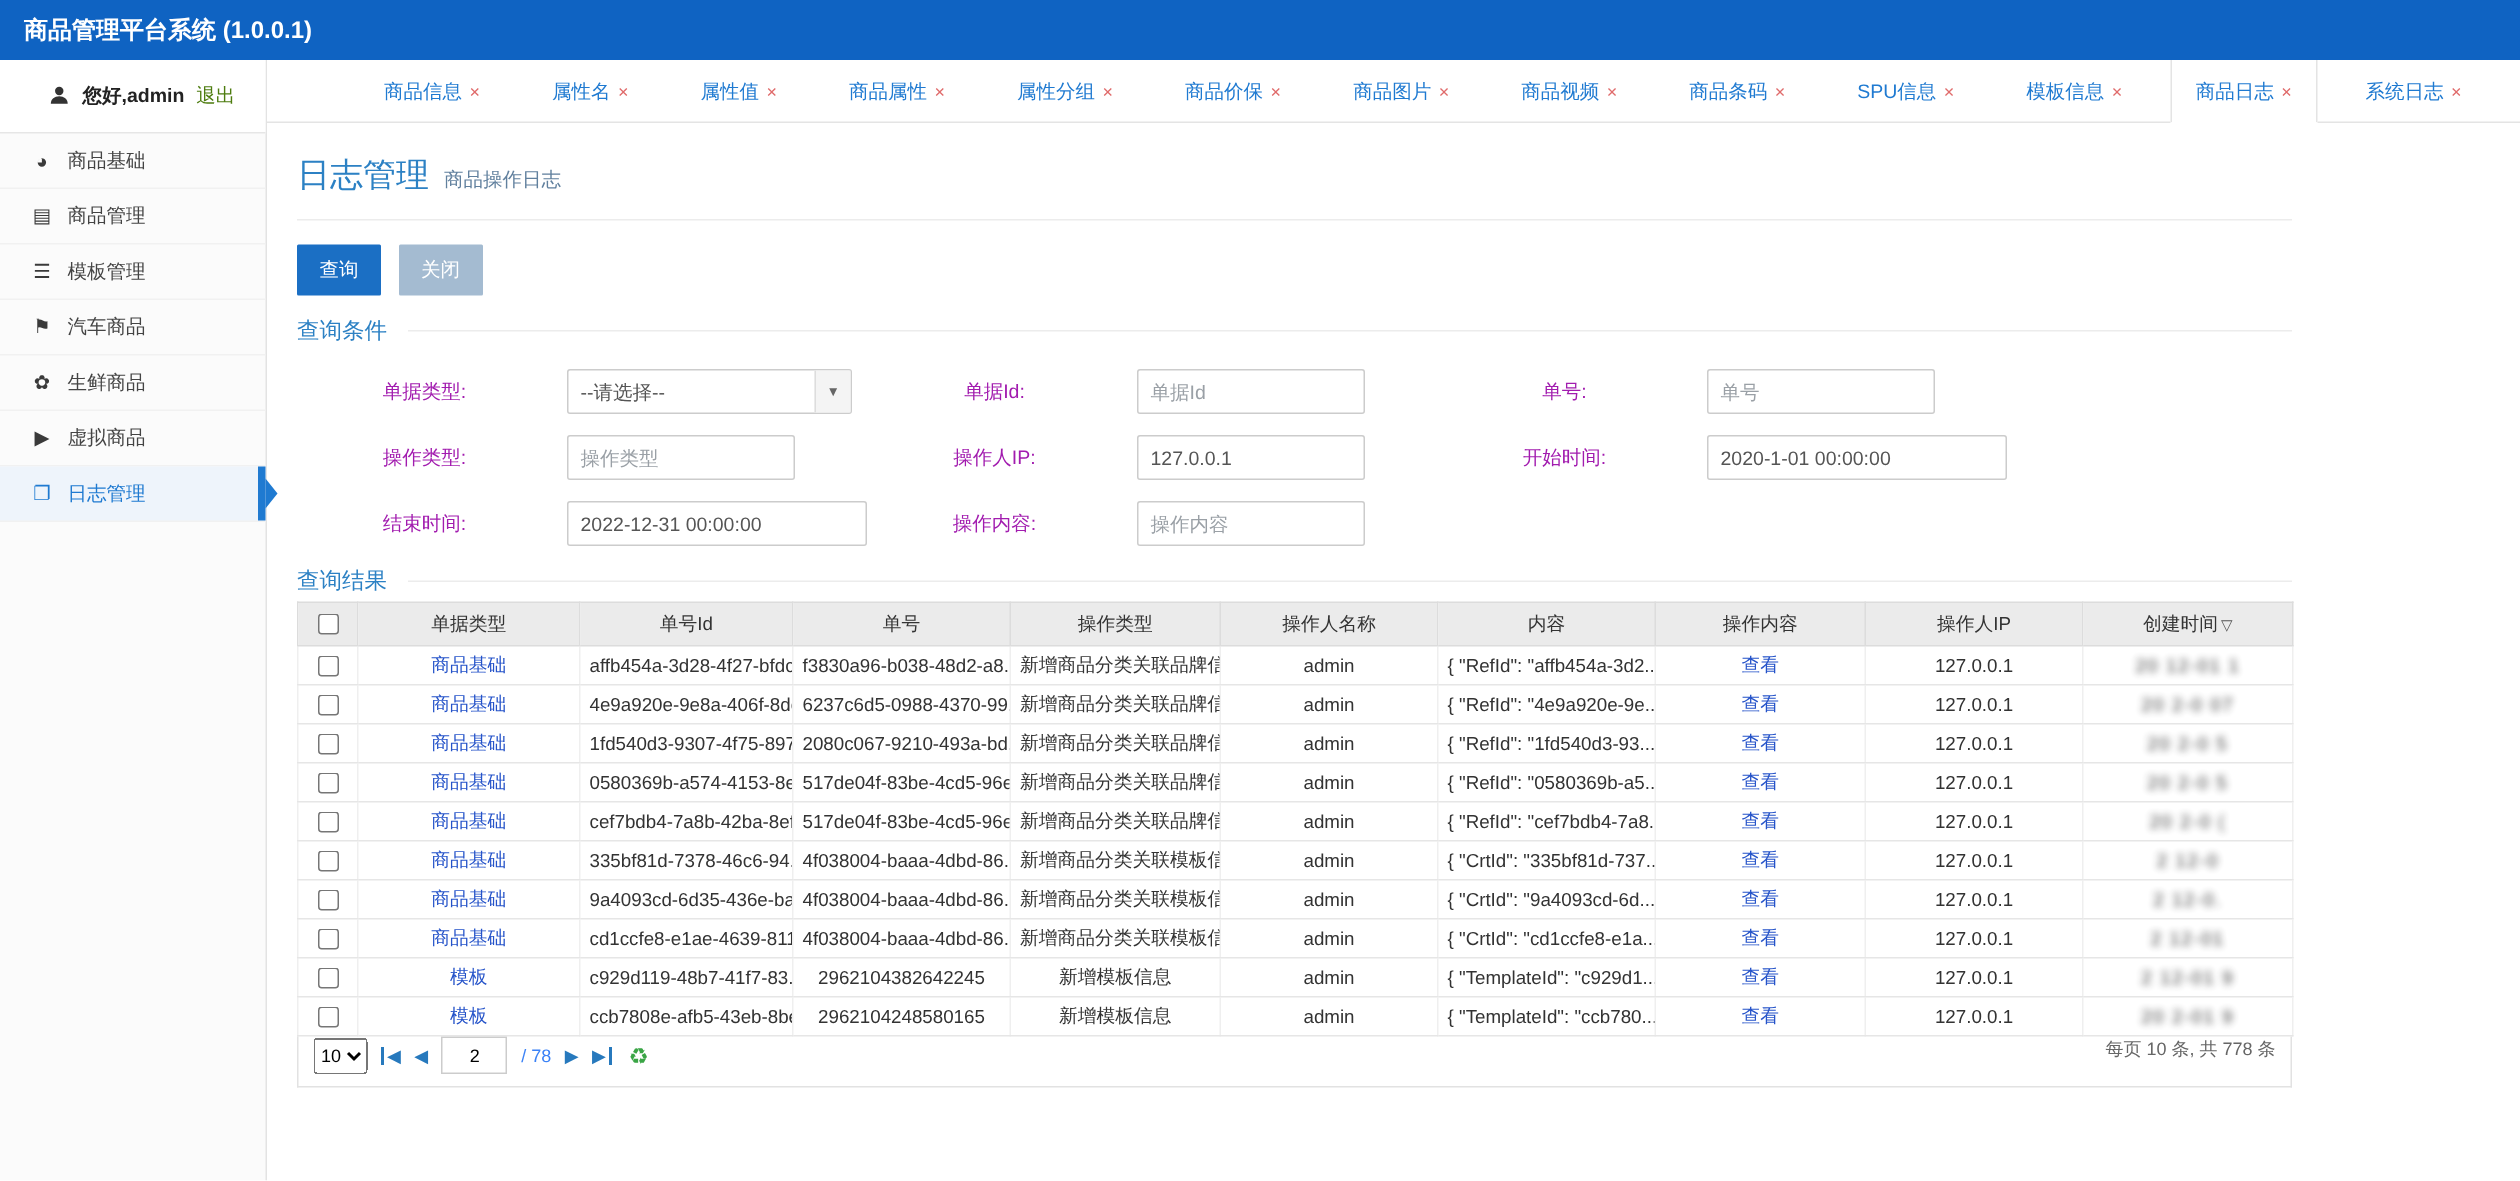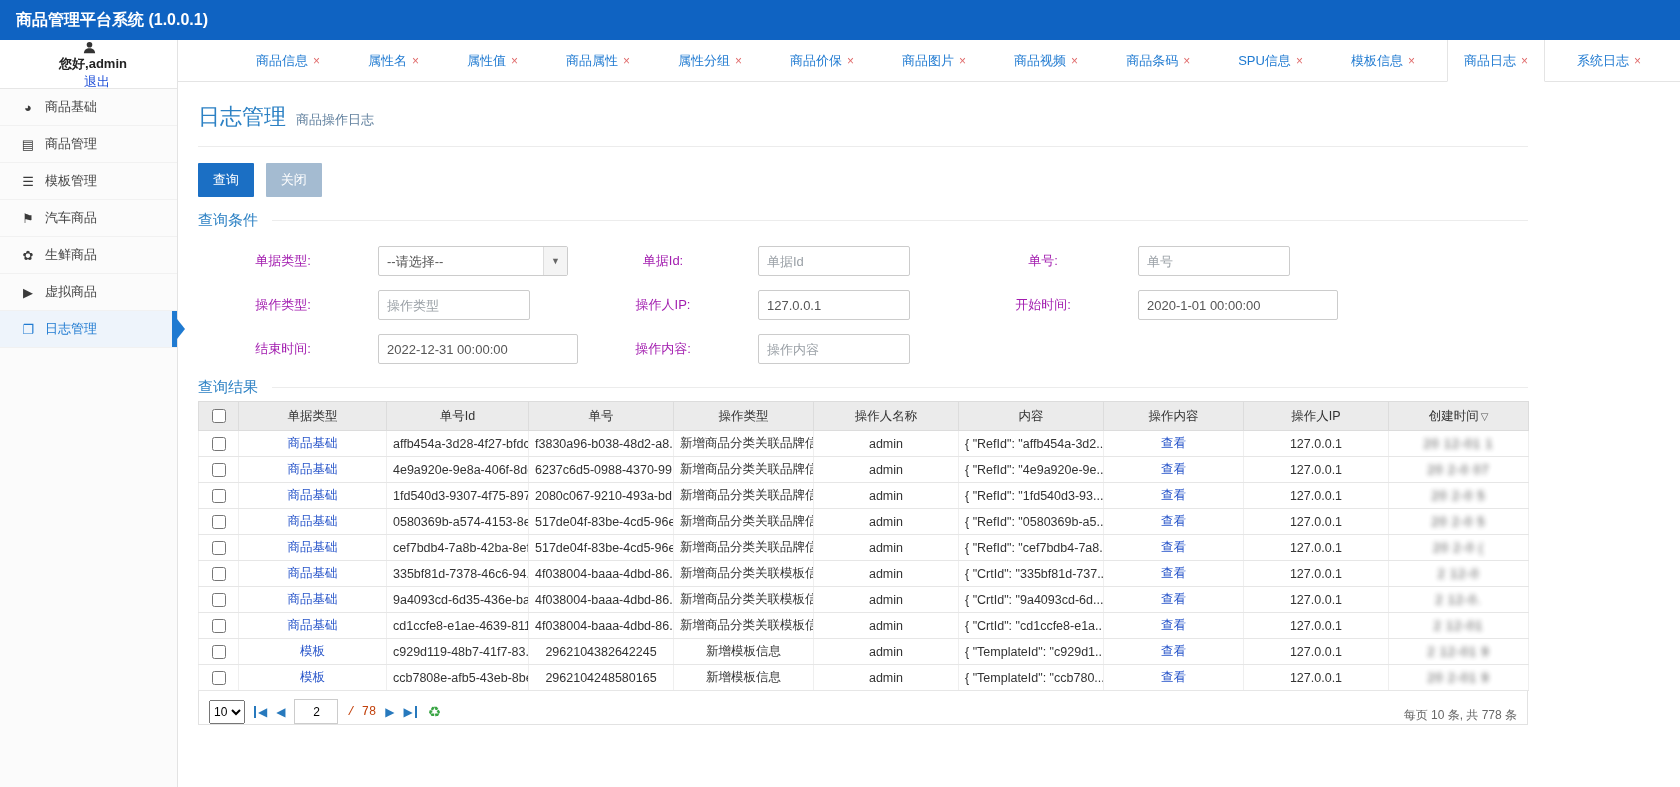--- a/index.html
+++ b/index.html
@@ -11,24 +11,24 @@
     padding-left:16px; }
   .app-title { color:#ffffff; font-size:16px; font-weight:bold; }
 
   
   .body-wrap { display:flex; height:747px; }
   .sidebar { width:178px; background:#fbfbfb; border-right:1px solid #e3e3e3; flex:none; }
   .main { flex:1; background:#fff; min-width:0; }
 
   
   .user-row { height:49px; background:#fff; border-bottom:1px solid #e6e6e6;
-    display:flex; align-items:center; padding-left:9px; font-weight:bold; color:#222;flex-direction:column; }
+    display:flex; align-items:center; padding-left:32px; font-weight:bold; color:#222; }
   .user-icon { width:16px; height:16px; margin-right:7px; display:inline-flex; }
   .user-icon svg { width:15px; height:15px; fill:#333; }
-  .logout { margin-left:8px; font-weight:normal; color:#1d4ed8; cursor:pointer; }
+  .logout { margin-left:8px; font-weight:normal; color:#4d7c0f; cursor:pointer; }
   .menu-item { position:relative; height:37px; display:flex; align-items:center;
     padding-left:18px; color:#444; border-bottom:1px solid #f1f1f1; cursor:pointer; }
   .mi-icon { width:20px; margin-right:7px; text-align:center; color:#3a3a3a; font-size:13px; }
   .menu-item.active { color:#1f7ad1; background:#eef4fb; }
   .menu-item.active .mi-icon { color:#1f7ad1; }
   .menu-item.active::before { content:''; position:absolute; right:0; top:0; bottom:0;
     width:5px; background:#1f7ad1; }
   .menu-item.active::after { content:''; position:absolute; right:-8px; top:50%;
     transform:translateY(-50%); border-left:8px solid #1f7ad1;
     border-top:10px solid transparent; border-bottom:10px solid transparent; z-index:3; }
@@ -84,29 +84,29 @@
   .results tbody td { height:26px; border:1px solid #efefef; border-bottom:1px solid #e6e6e6;
     text-align:center; padding:0 6px; overflow:hidden; white-space:nowrap; color:#333; }
   .results td.tl { text-align:left; }
   .link { color:#2553c9; cursor:pointer; }
   .sort { font-size:10px; margin-left:2px; color:#555; cursor:pointer; }
   .blurred { filter:blur(2.5px); opacity:.9; letter-spacing:1px; }
   .cb-cell input { width:14px; height:14px; vertical-align:middle; }
 
   
   .table-footer { width:1330px; height:34px; border:1px solid #e2e2e2; border-top:none;
-    display:flex; align-items:flex-end; justify-content:space-between; padding:0 10px; }
+    display:flex; align-items:flex-start; justify-content:space-between; padding:0 10px; }
   .pager { display:flex; align-items:center; gap:9px; }
   .pg-select { height:24px; font-size:12px; font-family:inherit; }
   .pg-icon { color:#2779bd; font-size:12px; cursor:pointer; line-height:12px; }
   .pg-first { border-left:2px solid #2779bd; padding-left:2px; }
   .pg-last { border-right:2px solid #2779bd; padding-right:2px; }
   .pg-input { width:44px; height:25px; border:1px solid #ccc; text-align:center;
     font-size:12px; font-family:inherit; }
-  .pg-total { font-size:12px; color:#c2410c;font-family:Liberation Mono, monospace; }
+  .pg-total { font-size:12px; color:#3b82f6; }
   .refresh { color:#3aa545; font-size:15px; cursor:pointer; margin-left:2px; }
   .page-summary { font-size:12px; color:#666; }
 </style>
 </head>
 <body>
 
 <div class="app-header">
   <span class="app-title">商品管理平台系统 (1.0.0.1)</span>
 </div>
 

